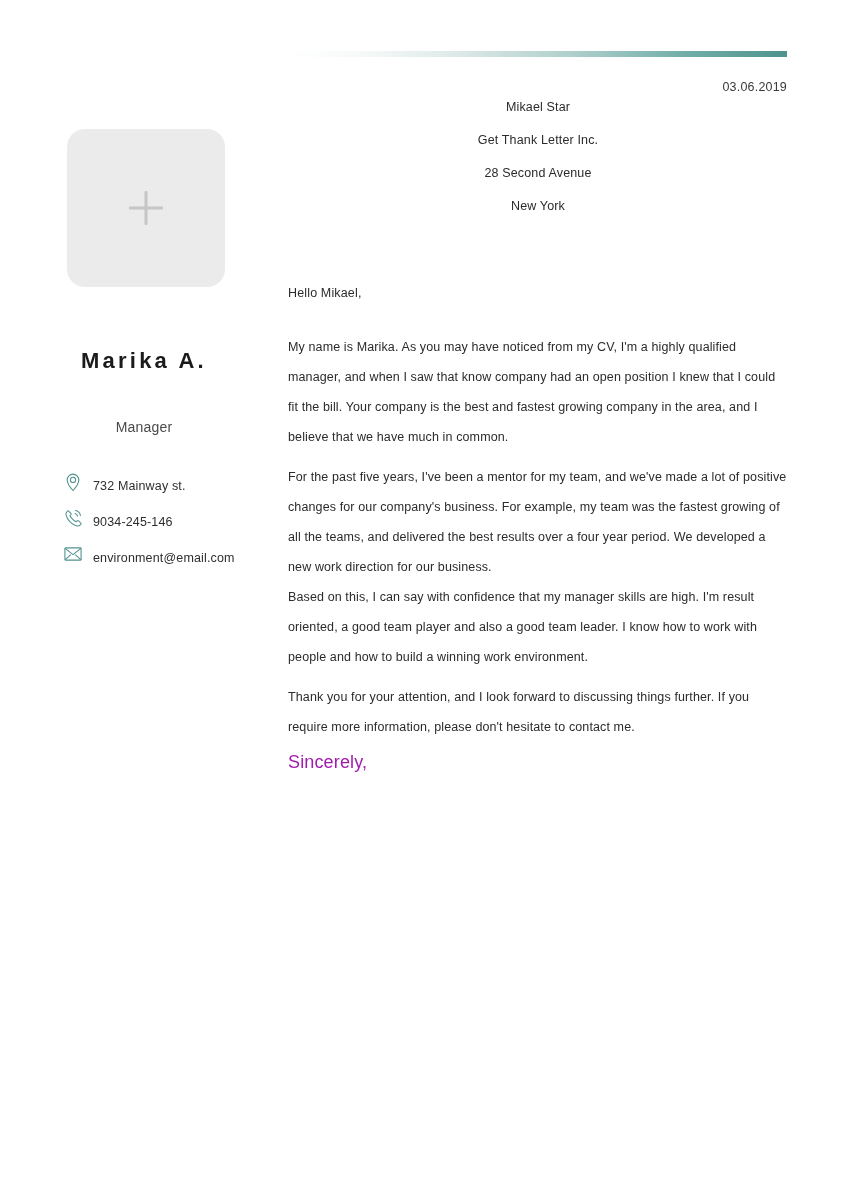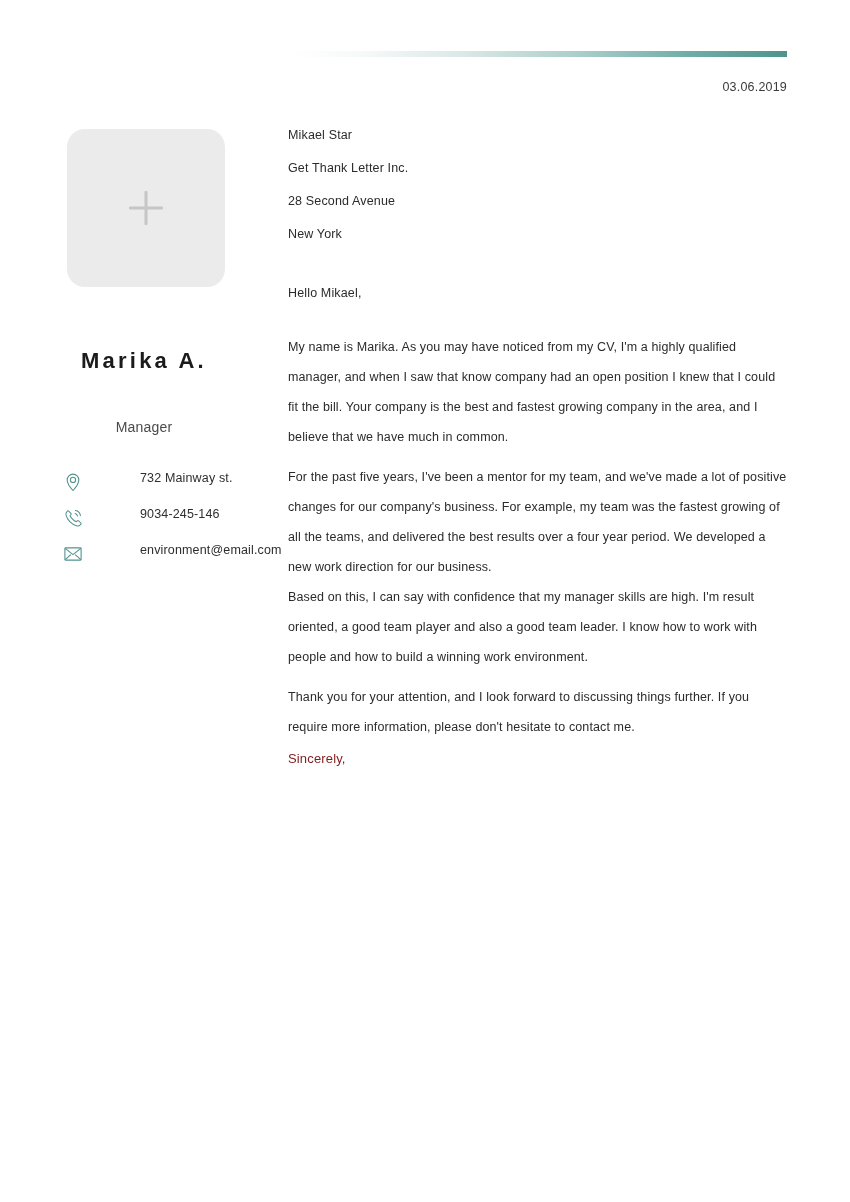--- a/index.html
+++ b/index.html
@@ -114,24 +114,23 @@
   }
 
   .contact-list {
     position: absolute;
     left: 62px;
     top: 455px;
     width: 226px;
   }
   .contact-item {
     display: flex;
-    align-items: flex-start;
+    align-items: flex-end;
     height: 22px;
     margin-bottom: 14px;
-    gap: 47px;
   }
   .contact-icon {
     flex: 0 0 22px;
     width: 22px;
     height: 22px;
     display: flex;
     align-items: center;
     justify-content: center;
   }
   .contact-icon svg { display: block; }
@@ -147,22 +146,23 @@
   .letter {
     position: absolute;
     left: 288px;
     top: 0;
     width: 562px;
     height: 100%;
   }
   .recipient {
     position: absolute;
     left: 0;
-    top: 128px;
+    top: 100px;
     width: 500px;
+    text-align: center;
   }
   .recipient-line {
     font-size: 12.5px;
     color: #2b2b2b;
     letter-spacing: .15px;
     margin-bottom: 18.5px;
     line-height: 1.15;
   }
 
   .body-block {
@@ -189,22 +189,22 @@
   .para.tight { margin-bottom: 0; }
   .para.gap-lg { margin-bottom: 10px; }
 
   .signoff {
     position: absolute;
     left: 0;
     top: 752px;
     width: 500px;
   }
   .signoff-line {
-    font-size: 13px;
-    color: #7f1d1d;
+    font-size: 18px;
+    color: #a21caf;
     letter-spacing: .15px;
     margin-bottom: 18px;
     line-height: 1.15;
   }
 </style>
 </head>
 <body>
 
 <div class="page">
 

